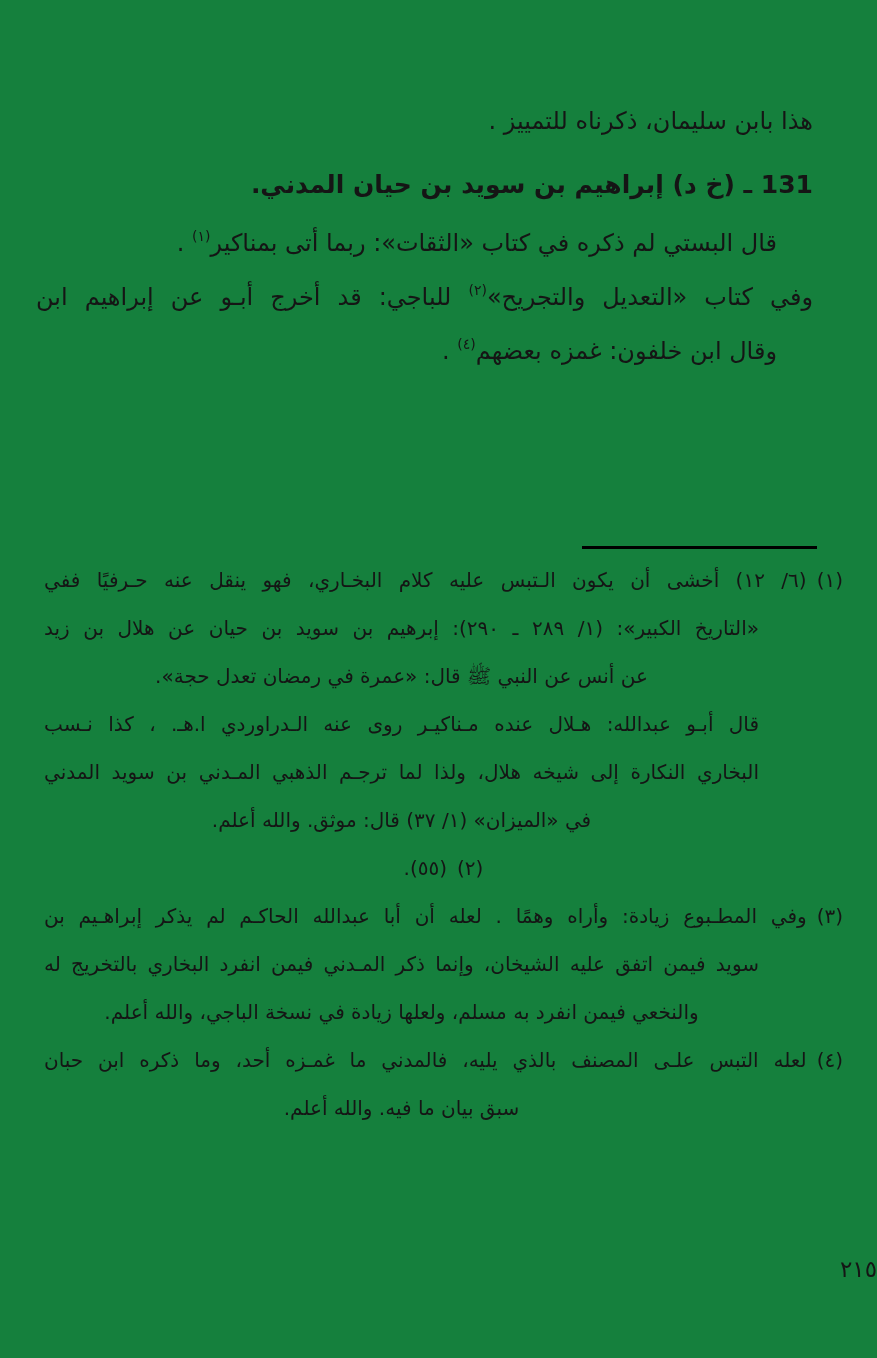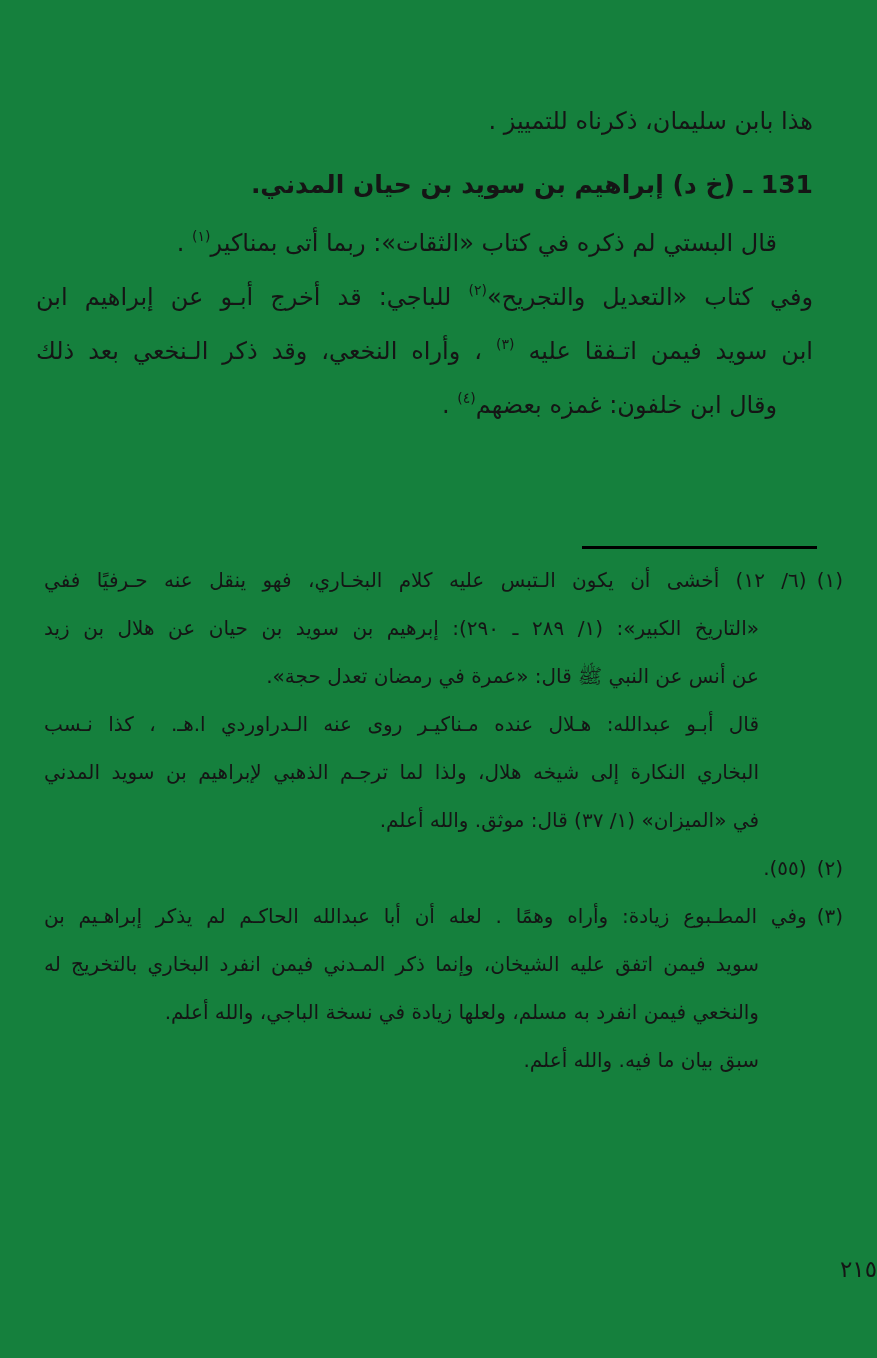--- a/index.html
+++ b/index.html
@@ -66,21 +66,21 @@
   .fline {
     height: 48px;
     line-height: 48px;
     font-size: 20px;
     text-align: justify;
     text-align-last: justify;
     padding-right: 84px;
   }
   .fline.first { padding-right: 0; }
   .fline.end {
-    text-align: right;
+    text-align: center;
     text-align-last: auto;
   }
   .fn-marker {
     display: inline-block;
     margin-left: 10px;
   }
   .pagenum {
     position: absolute;
     top: 1256px;
     left: 38px;
@@ -107,23 +107,20 @@
 
     <div class="bline start indent">
       <span>قال البستي لم ذكره في كتاب «الثقات»: ربما أتى بمناكير</span><sup class="ref">(١)</sup><span> .</span>
     </div>
 
     <div class="bline">
       <span>وفي كتاب «التعديل والتجريح»</span><sup class="ref">(٢)</sup><span> للباجي: قد أخرج أبـو عن إبراهيم ابن</span>
     </div>
 
 
-    <div class="bline">
-      <span>ابن سويد فيمن اتـفقا عليه </span><sup class="ref">(٣)</sup><span> ، وأراه النخعي، وقد ذكر الـنخعي بعد ذلك</span>
-    </div>
 
 
     <div class="bline start indent">
       <span>وقال ابن خلفون: غمزه بعضهم</span><sup class="ref">(٤)</sup><span> .</span>
     </div>
 
   </div>
 
   <div class="separator"></div>
 
@@ -135,40 +132,43 @@
     <div class="fline">
       <span>«التاريخ الكبير»: (١/ ٢٨٩ ـ ٢٩٠): إبرهيم بن سويد بن حيان عن هلال بن زيد</span>
     </div>
     <div class="fline end">
       <span>عن أنس عن النبي ﷺ قال: «عمرة في رمضان تعدل حجة».</span>
     </div>
     <div class="fline">
       <span>قال أبـو عبدالله: هـلال عنده مـناكيـر روى عنه الـدراوردي ا.هـ. ، كذا نـسب</span>
     </div>
     <div class="fline">
-      <span>البخاري النكارة إلى شيخه هلال، ولذا لما ترجـم الذهبي لإبراهيم بن سويد المدني</span>
+      <span>البخاري النكارة إلى شيخه هلال، ولذا لما ترجـم الذهبي المـدني بن سويد المدني</span>
     </div>
     <div class="fline end">
       <span>في «الميزان» (١/ ٣٧) قال: موثق. والله أعلم.</span>
     </div>
 
     <div class="fline first end">
       <span class="fn-marker">(٢)</span><span>(٥٥).</span>
     </div>
 
     <div class="fline first">
       <span class="fn-marker">(٣)</span><span>وفي المطـبوع زيادة: وأراه وهمًا . لعله أن أبا عبدالله الحاكـم لم يذكر إبراهـيم بن</span>
     </div>
     <div class="fline">
       <span>سويد فيمن اتفق عليه الشيخان، وإنما ذكر المـدني فيمن انفرد البخاري بالتخريج له</span>
     </div>
     <div class="fline end">
       <span>والنخعي فيمن انفرد به مسلم، ولعلها زيادة في نسخة الباجي، والله أعلم.</span>
     </div>
 
+    <div class="fline first">
+      <span class="fn-marker">(٤)</span><span>لعله التبس علـى المصنف بالذي يليه، فالمدني ما غمـزه أحد، وما ذكره ابن حبان</span>
+    </div>
     <div class="fline end">
       <span>سبق بيان ما فيه. والله أعلم.</span>
     </div>
 
   </div>
 
   <div class="pagenum">٢١٥</div>
 
 </div>
 

